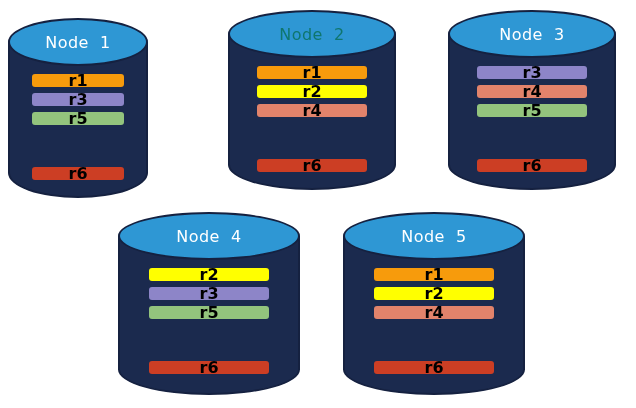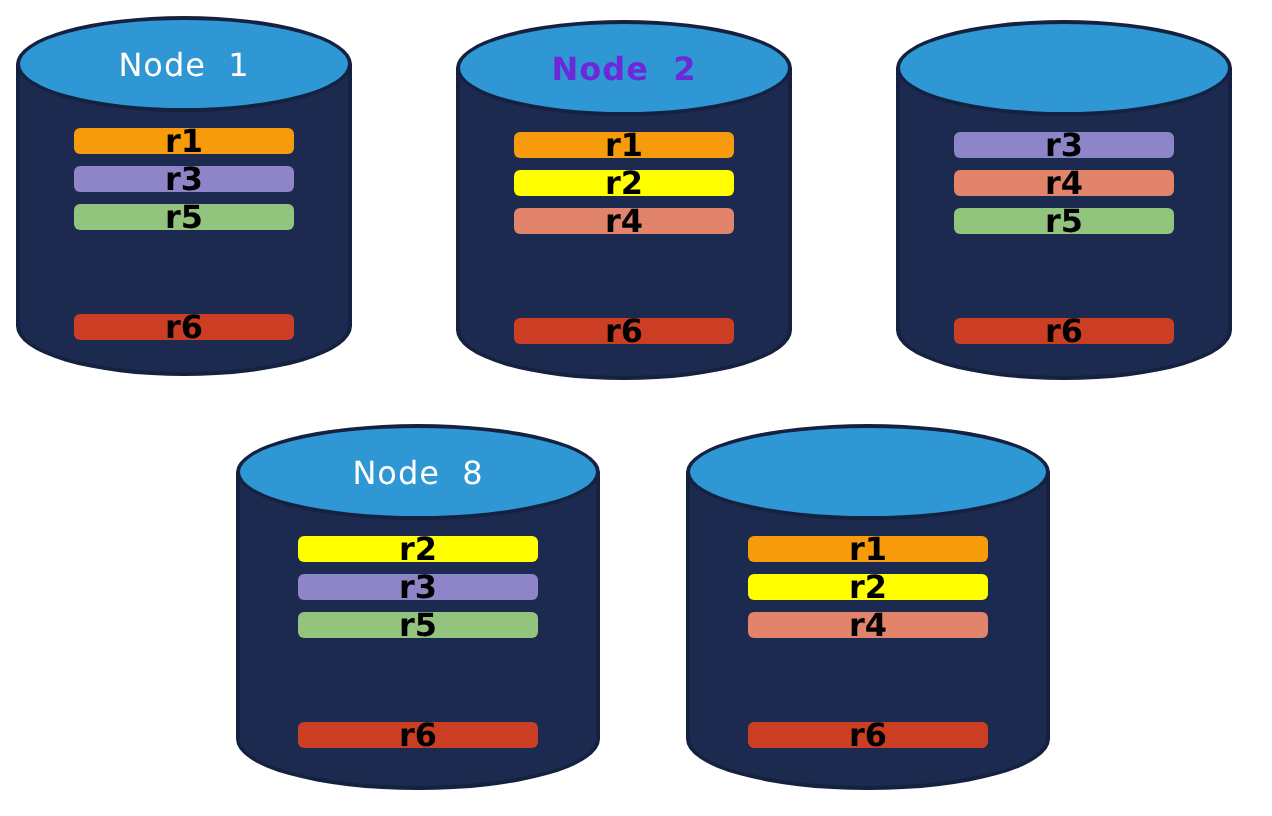--- a/index.html
+++ b/index.html
@@ -94,66 +94,68 @@
     font-weight: bold;
     line-height: 1;
     box-sizing: border-box;
   }
   .replica-bar:last-child { margin-bottom: 0; margin-top: 42px; }
 </style>
 </head>
 <body>
 
 <div id="diagram-canvas">
-    <div class="node" style="left: 8px; top: 8px; width: 168px; height: 180px; text-decoration: underline;">
+    <div class="node" style="left: 8px; top: 18px; width: 140px; height: 180px; text-decoration: underline;">
       <div class="node-body" style="background: rgb(27, 42, 78); border-color: rgb(21, 33, 64);"></div>
       <div class="node-top" style="background: rgb(46, 151, 212); border-color: rgb(21, 33, 64);"></div>
       <div class="node-title" style="color: rgb(255, 255, 255);">Node  1</div>
       <div class="replica-stack">
         <div class="replica-bar" style="background: rgb(247, 155, 12); color: rgb(0, 0, 0);">r1</div>
         <div class="replica-bar" style="background: rgb(141, 133, 200); color: rgb(0, 0, 0);">r3</div>
         <div class="replica-bar" style="background: rgb(147, 196, 125); color: rgb(0, 0, 0);">r5</div>
         <div class="replica-bar" style="background: rgb(204, 62, 36); color: rgb(0, 0, 0);">r6</div>
       </div>
     </div>
     <div class="node" style="left: 228px; top: 10px; width: 168px; height: 180px;">
       <div class="node-body" style="background: rgb(27, 42, 78); border-color: rgb(21, 33, 64);"></div>
       <div class="node-top" style="background: rgb(46, 151, 212); border-color: rgb(21, 33, 64);"></div>
-      <div class="node-title" style="color: #6d28d9; font-weight: bold;">Node  2</div>
+      <div class="node-title" style="color: #0f766e;">Node  2</div>
       <div class="replica-stack">
         <div class="replica-bar" style="background: rgb(247, 155, 12); color: rgb(0, 0, 0);">r1</div>
         <div class="replica-bar" style="background: rgb(255, 255, 0); color: rgb(0, 0, 0);">r2</div>
         <div class="replica-bar" style="background: rgb(226, 131, 107); color: rgb(0, 0, 0);">r4</div>
         <div class="replica-bar" style="background: rgb(204, 62, 36); color: rgb(0, 0, 0);">r6</div>
       </div>
     </div>
     <div class="node" style="left: 448px; top: 10px; width: 168px; height: 180px;">
       <div class="node-body" style="background: rgb(27, 42, 78); border-color: rgb(21, 33, 64);"></div>
       <div class="node-top" style="background: rgb(46, 151, 212); border-color: rgb(21, 33, 64);"></div>
+      <div class="node-title" style="color: rgb(255, 255, 255);">Node  3</div>
       <div class="replica-stack">
         <div class="replica-bar" style="background: rgb(141, 133, 200); color: rgb(0, 0, 0);">r3</div>
         <div class="replica-bar" style="background: rgb(226, 131, 107); color: rgb(0, 0, 0);">r4</div>
         <div class="replica-bar" style="background: rgb(147, 196, 125); color: rgb(0, 0, 0);">r5</div>
         <div class="replica-bar" style="background: rgb(204, 62, 36); color: rgb(0, 0, 0);">r6</div>
       </div>
     </div>
     <div class="node" style="left: 118px; top: 212px; width: 182px; height: 183px;">
       <div class="node-body" style="background: rgb(27, 42, 78); border-color: rgb(21, 33, 64);"></div>
       <div class="node-top" style="background: rgb(46, 151, 212); border-color: rgb(21, 33, 64);"></div>
-      <div class="node-title" style="color: rgb(255, 255, 255);">Node  8</div>
+      <div class="node-title" style="color: rgb(255, 255, 255);">Node  4</div>
       <div class="replica-stack">
         <div class="replica-bar" style="background: rgb(255, 255, 0); color: rgb(0, 0, 0);">r2</div>
         <div class="replica-bar" style="background: rgb(141, 133, 200); color: rgb(0, 0, 0);">r3</div>
         <div class="replica-bar" style="background: rgb(147, 196, 125); color: rgb(0, 0, 0);">r5</div>
         <div class="replica-bar" style="background: rgb(204, 62, 36); color: rgb(0, 0, 0);">r6</div>
       </div>
     </div>
     <div class="node" style="left: 343px; top: 212px; width: 182px; height: 183px;">
       <div class="node-body" style="background: rgb(27, 42, 78); border-color: rgb(21, 33, 64);"></div>
       <div class="node-top" style="background: rgb(46, 151, 212); border-color: rgb(21, 33, 64);"></div>
+      <div class="node-title" style="color: rgb(255, 255, 255);">Node  5</div>
       <div class="replica-stack">
         <div class="replica-bar" style="background: rgb(247, 155, 12); color: rgb(0, 0, 0);">r1</div>
         <div class="replica-bar" style="background: rgb(255, 255, 0); color: rgb(0, 0, 0);">r2</div>
         <div class="replica-bar" style="background: rgb(226, 131, 107); color: rgb(0, 0, 0);">r4</div>
         <div class="replica-bar" style="background: rgb(204, 62, 36); color: rgb(0, 0, 0);">r6</div>
       </div>
     </div>
   </div>
 
 </body></html>

